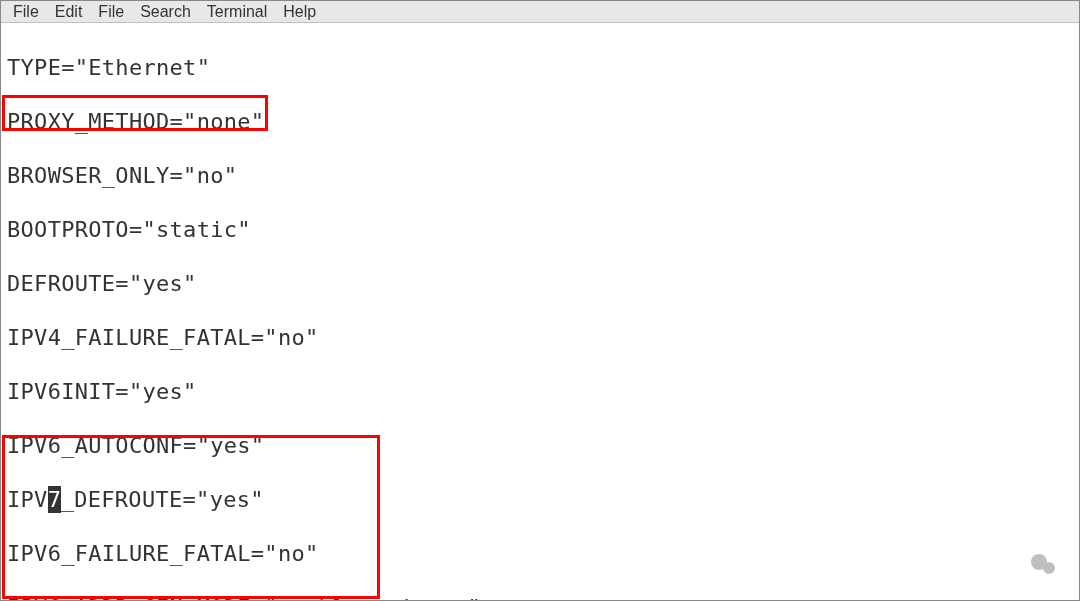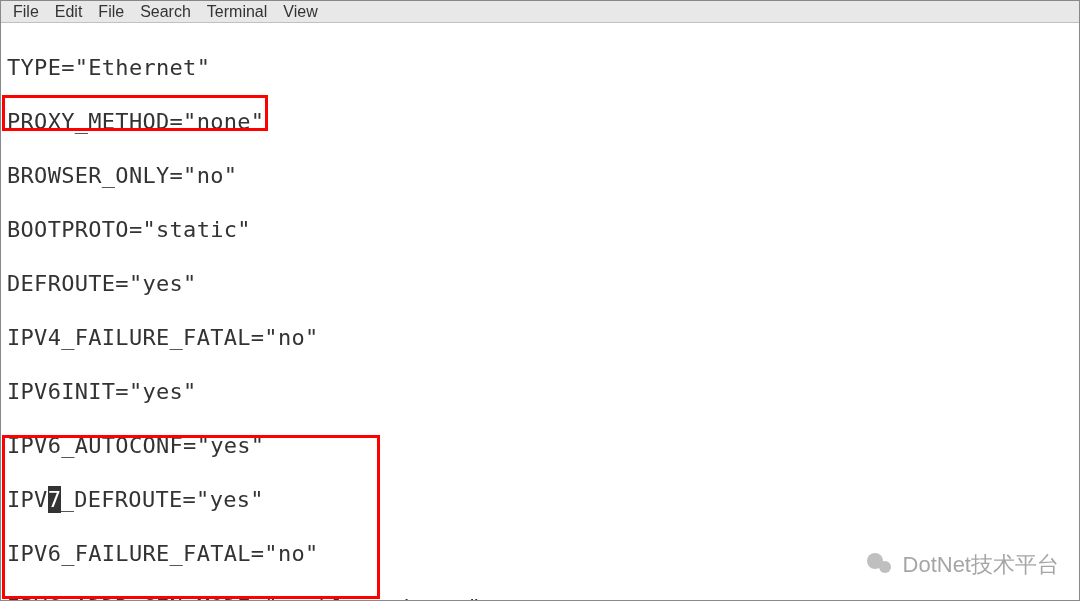--- a/index.html
+++ b/index.html
@@ -112,21 +112,21 @@
   </style>
 </head>
 <body>
 
 <div class="menubar">
   <span>File</span>
   <span>Edit</span>
   <span>File</span>
   <span>Search</span>
   <span>Terminal</span>
-  <span>View</span>
+  <span>Help</span>
 </div>
 
 <div class="editor">
 <span class="line">TYPE="Ethernet"</span>
 <span class="line">PROXY_METHOD="none"</span>
 <span class="line">BROWSER_ONLY="no"</span>
 <span class="line">BOOTPROTO="static"</span>
 <span class="line">DEFROUTE="yes"</span>
 <span class="line">IPV4_FAILURE_FATAL="no"</span>
 <span class="line">IPV6INIT="yes"</span>
@@ -144,14 +144,13 @@
 
 
 
 </div>
 
 <div class="highlight-box-1"></div>
 <div class="highlight-box-2"></div>
 
 <div class="watermark">
   <span class="watermark-icon"></span>
-  <span>DotNet技术平台</span>
 </div>
 
 </body></html>

